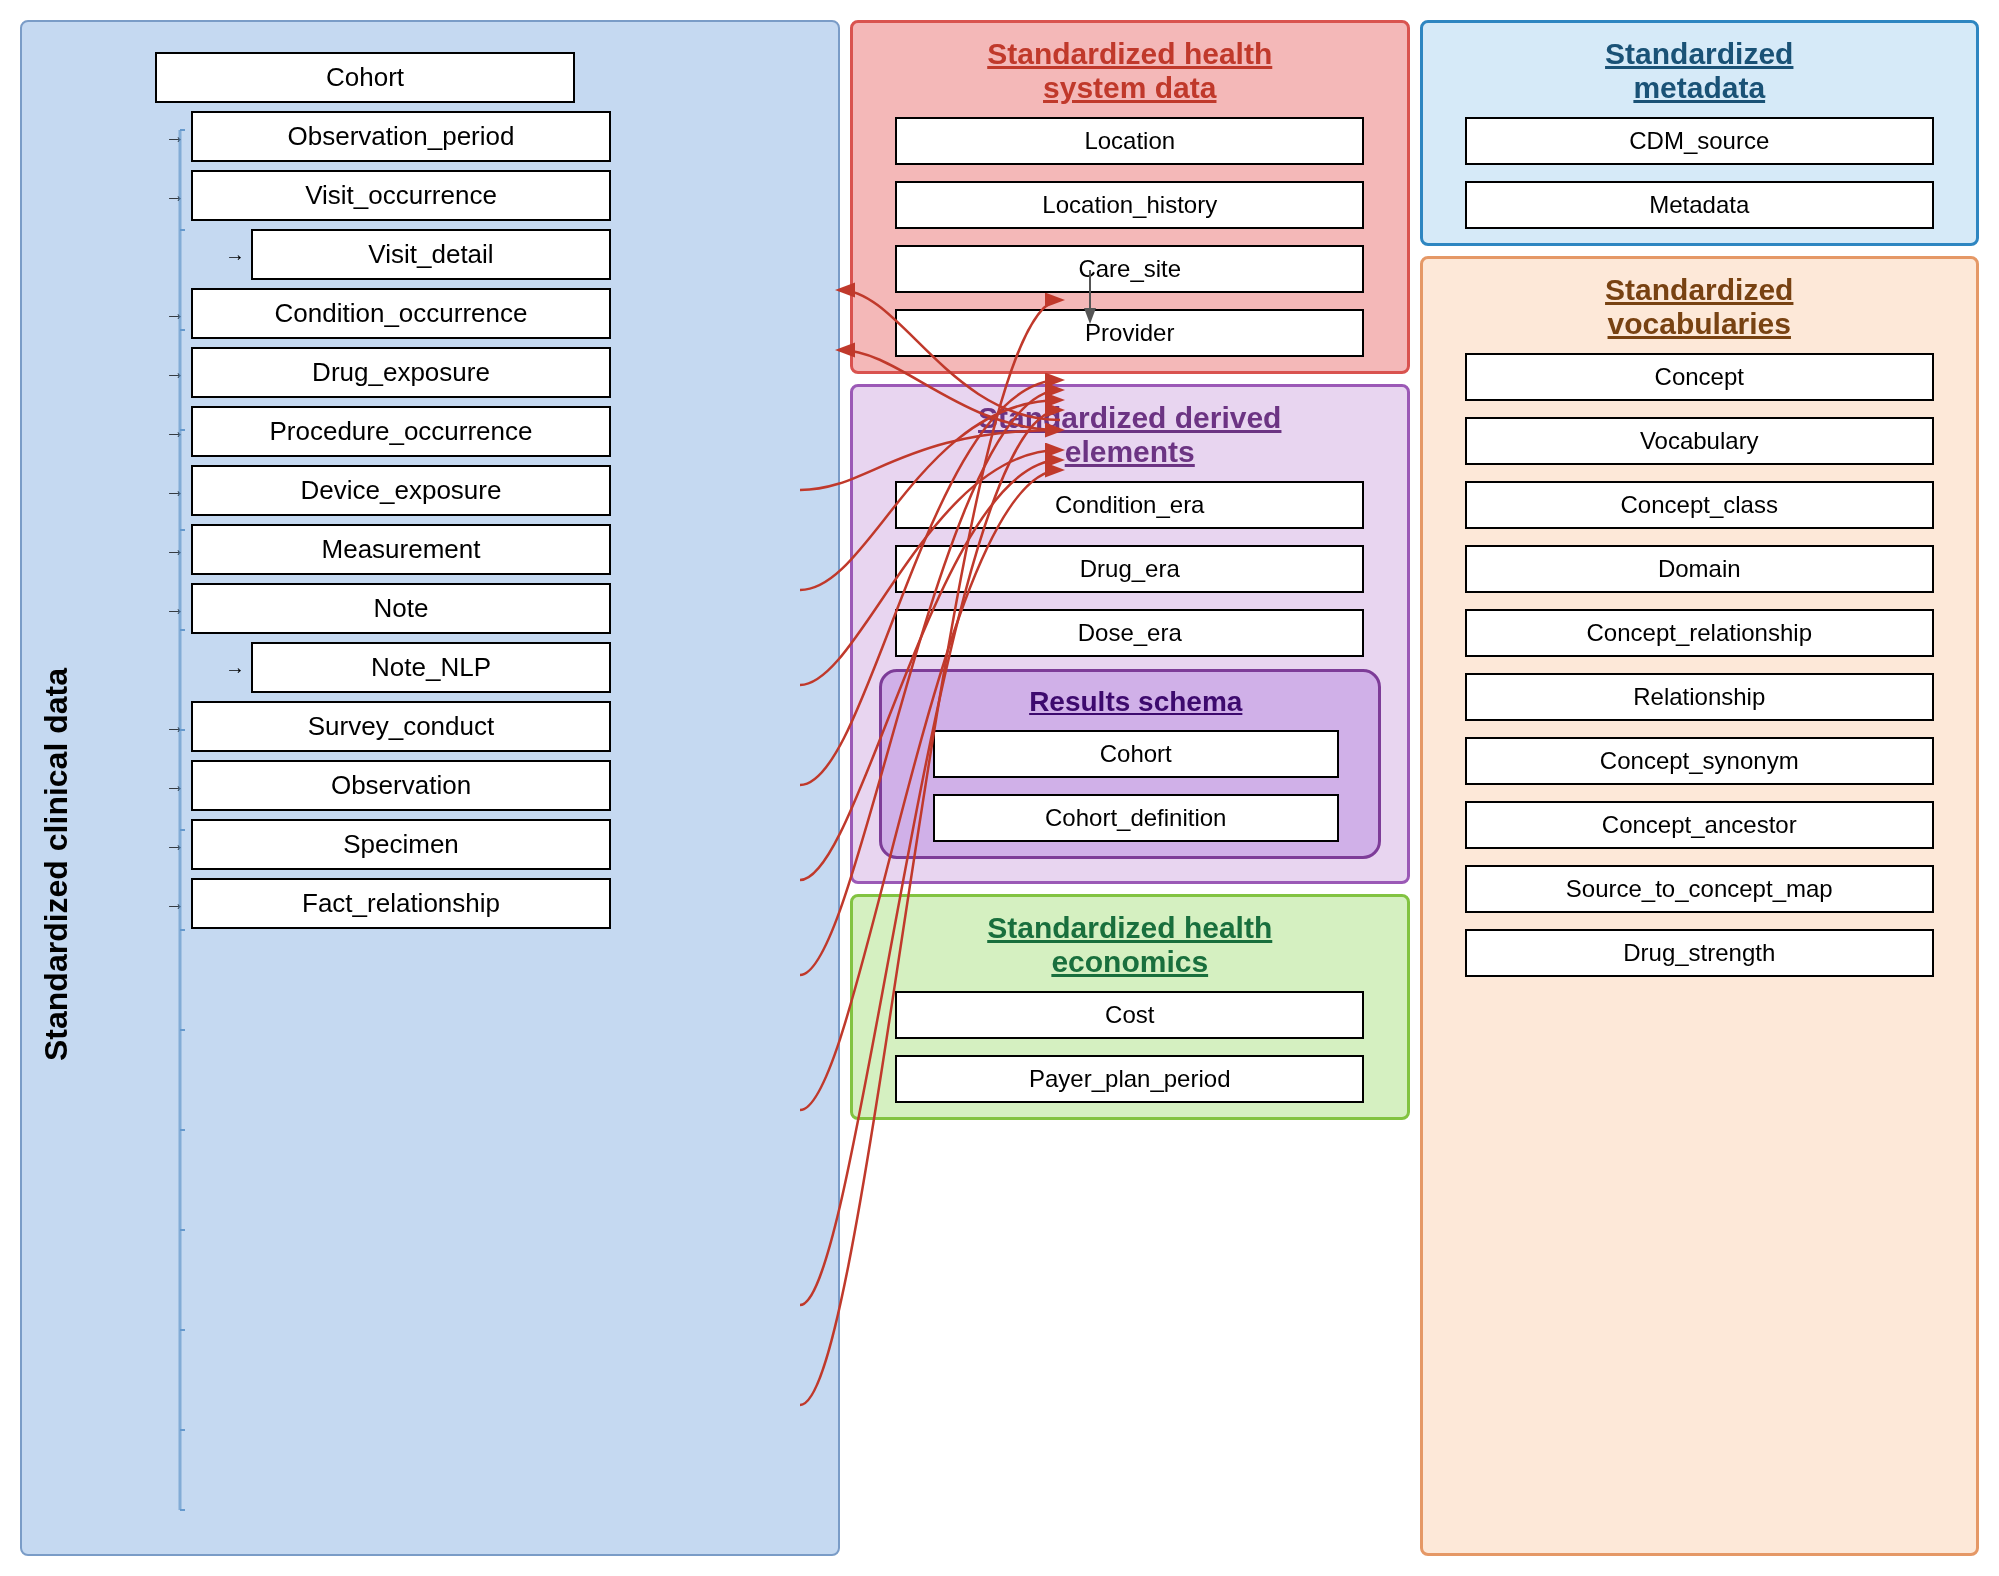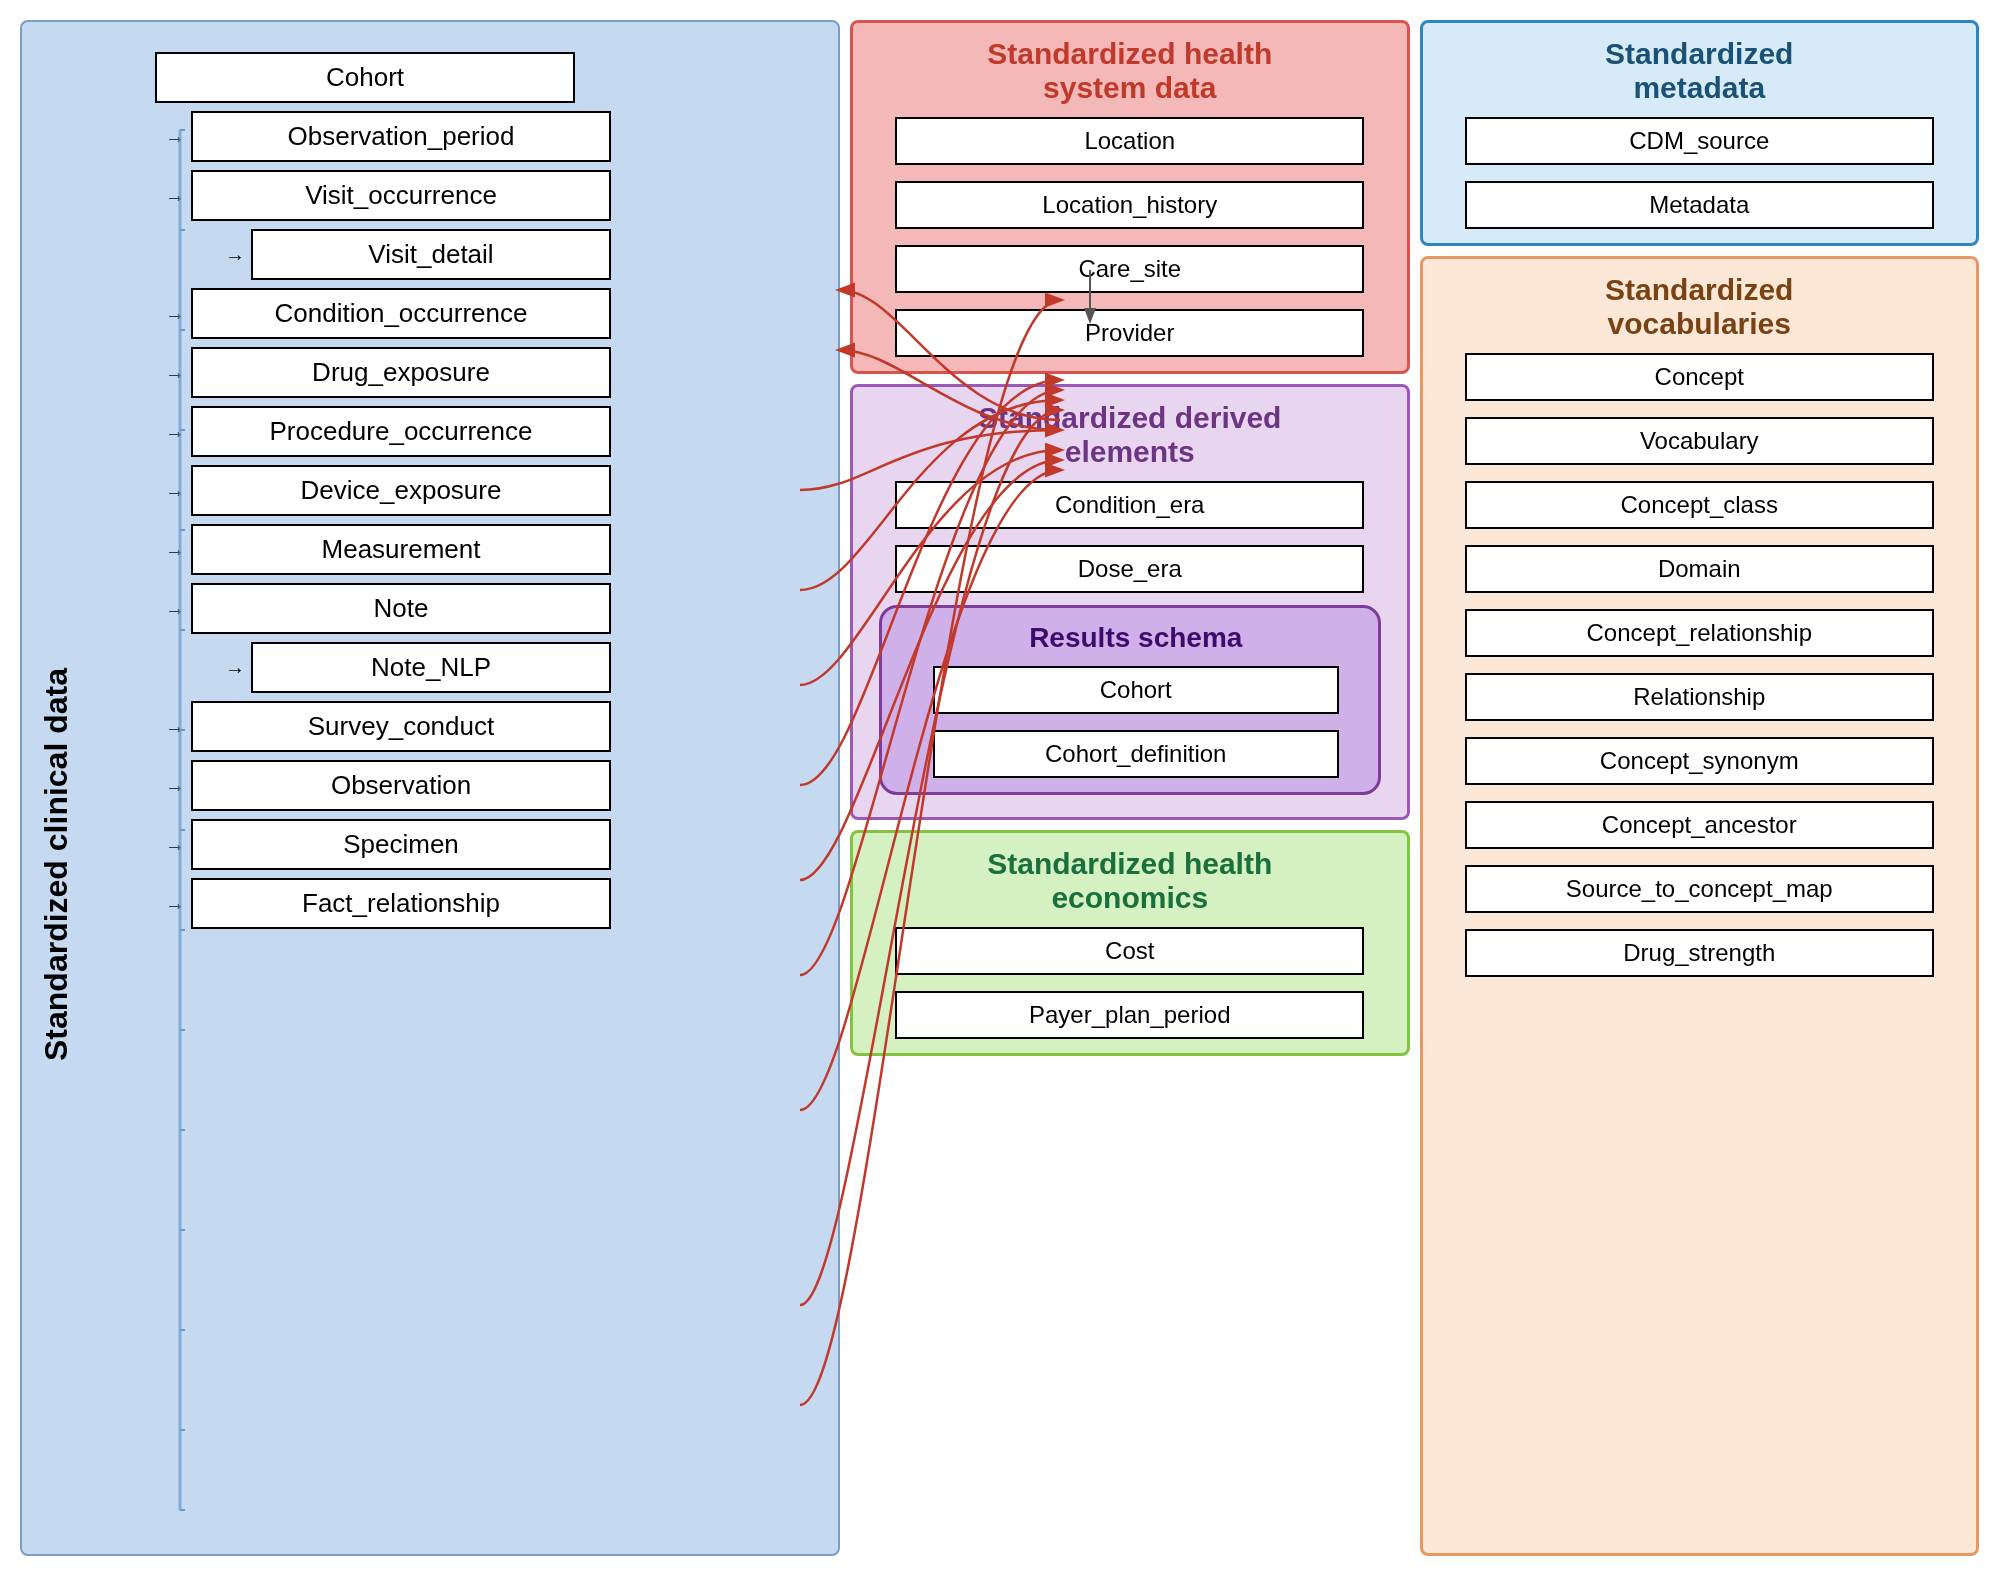--- a/index.html
+++ b/index.html
@@ -92,20 +92,21 @@
       border: 3px solid;
       border-radius: 8px;
       padding: 14px 16px;
     }
 
     .section-title {
       font-size: 30px;
       font-weight: bold;
       text-align: center;
       margin-bottom: 12px;
+      text-decoration: underline;
     }
 
     .section-nodes {
       display: flex;
       flex-direction: column;
       gap: 16px;
       align-items: center;
     }
 
     .section-node {
@@ -288,20 +289,21 @@
         <div class="section-node">Location_history</div>
         <div class="section-node">Care_site</div>
         <div class="section-node">Provider</div>
       </div>
     </div>
 
     <div class="section-box derived-elements">
       <div class="section-title">Standardized derived<br>elements</div>
       <div class="section-nodes">
         <div class="section-node">Condition_era</div>
+        <div class="section-node">Drug_era</div>
         <div class="section-node">Dose_era</div>
       </div>
 
       <div class="section-box results-schema" style="margin-top:12px;padding-left:28px;">
         <div class="section-title" style="color:#3d0a6e; font-size:28px;">Results schema</div>
         <div class="section-nodes">
           <div class="section-node">Cohort</div>
           <div class="section-node">Cohort_definition</div>
         </div>
       </div>

